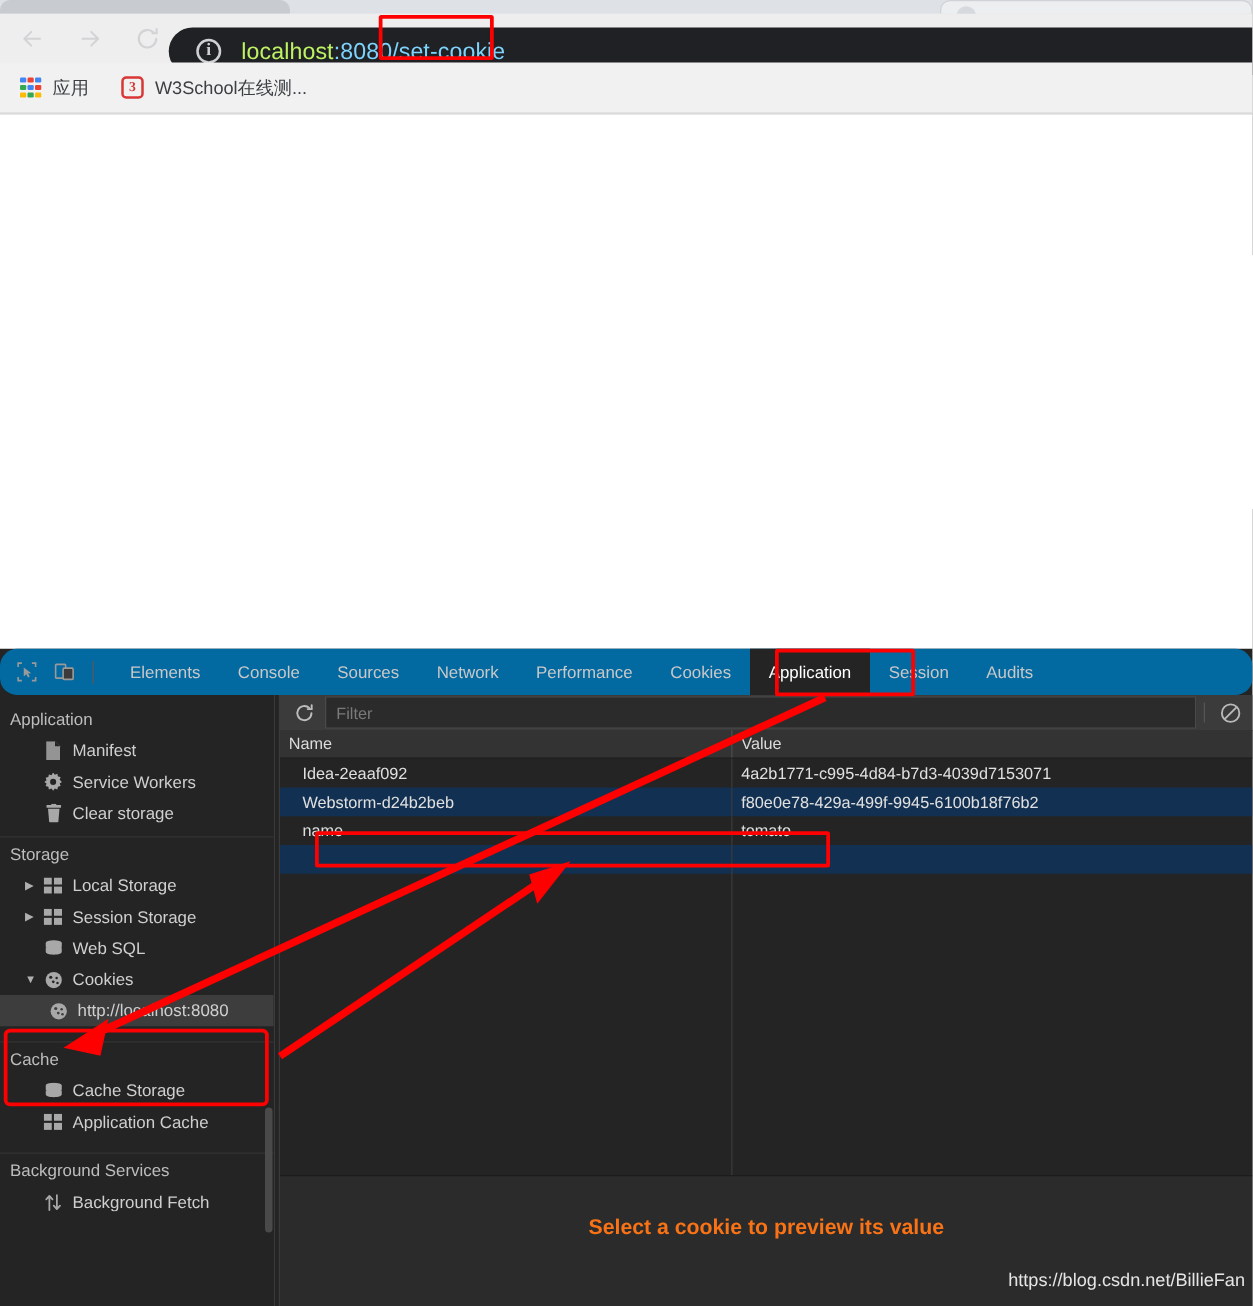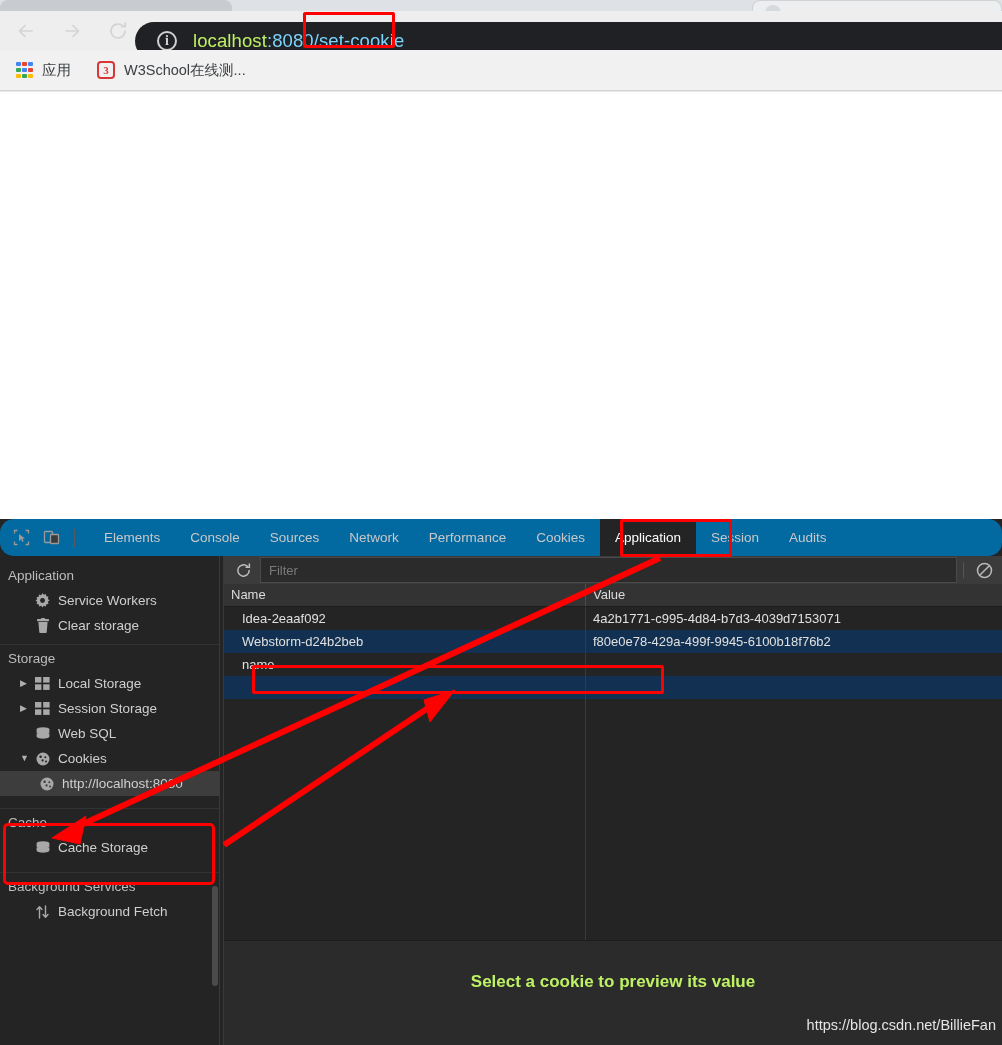--- a/index.html
+++ b/index.html
@@ -402,21 +402,21 @@
     background: #2b2b2b;
     border-top: 1px solid #1c1c1c;
   }
   .cd-placeholder {
     position: absolute;
     left: 0; right: 0;
     top: 31px;
     text-align: center;
     font-size: 17px;
     font-weight: bold;
-    color: #bef264;
+    color: #f97316;
     white-space: nowrap;
   }
   .watermark {
     position: absolute;
     right: 6px;
     bottom: 12px;
     font-size: 14.5px;
     color: #e5e5e5;
     white-space: nowrap;
   }
@@ -524,20 +524,30 @@
       <div class="dt-tab">Audits</div>
     </div>
   </div>
 
   <div class="dt-body">
 
     <div class="dt-sidebar">
 
       <div class="sb-group-title">Application</div>
 
+      <div class="sb-item indent1">
+        <span class="sb-arrow"></span>
+        <span class="sb-ico">
+          <svg width="13" height="15" viewBox="0 0 13 15" fill="currentColor">
+              <path d="M1 0 h7 l4 4 v11 h-11 z" opacity="0.85"></path>
+              <path d="M8 0 l4 4 h-4 z" fill="#242424"></path>
+            </svg>
+        </span>
+        <span class="sb-label">Manifest</span>
+      </div>
 
       <div class="sb-item indent1">
         <span class="sb-arrow"></span>
         <span class="sb-ico">
           <svg width="15" height="15" viewBox="0 0 16 16" fill="currentColor">
               <path d="M8 0 l1.4 1.9 2.2-.8 .5 2.3 2.3 .5-.8 2.2L15.5 8l-1.9 1.4.8 2.2-2.3.5-.5 2.3-2.2-.8L8 15.5 6.6 13.6l-2.2.8-.5-2.3-2.3-.5.8-2.2L.5 8l1.9-1.4-.8-2.2 2.3-.5.5-2.3 2.2.8z"></path>
               <circle cx="8" cy="8" r="2.6" fill="#242424"></circle>
             </svg>
         </span>
         <span class="sb-label">Service Workers</span>
@@ -634,20 +644,32 @@
         <span class="sb-ico">
           <svg width="14" height="14" viewBox="0 0 14 14" fill="currentColor">
               <ellipse cx="7" cy="2.3" rx="6.4" ry="2.1"></ellipse>
               <path d="M0.6 2.3 v3.2 c0 1.2 2.9 2.1 6.4 2.1 s6.4-.9 6.4-2.1 V2.3"></path>
               <path d="M0.6 6.4 v3.2 c0 1.2 2.9 2.1 6.4 2.1 s6.4-.9 6.4-2.1 V6.4"></path>
             </svg>
         </span>
         <span class="sb-label">Cache Storage</span>
       </div>
 
+      <div class="sb-item indent1">
+        <span class="sb-arrow"></span>
+        <span class="sb-ico">
+          <svg width="15" height="13" viewBox="0 0 15 13" fill="currentColor">
+              <rect x="0" y="0" width="6.4" height="5.6"></rect>
+              <rect x="8.2" y="0" width="6.4" height="5.6"></rect>
+              <rect x="0" y="7.3" width="6.4" height="5.6"></rect>
+              <rect x="8.2" y="7.3" width="6.4" height="5.6"></rect>
+            </svg>
+        </span>
+        <span class="sb-label">Application Cache</span>
+      </div>
 
       <div class="sb-divider" style="margin-top:12px"></div>
 
       <div class="sb-group-title">Background Services</div>
 
       <div class="sb-item indent1">
         <span class="sb-arrow"></span>
         <span class="sb-ico">
           <svg width="13" height="14" viewBox="0 0 13 14" fill="none" stroke="currentColor" stroke-width="1.4" stroke-linecap="round" stroke-linejoin="round">
               <path d="M3.5 13 V2 M1 4.5 L3.5 1.7 L6 4.5"></path>
@@ -694,20 +716,21 @@
           <div class="c-val">4a2b1771-c995-4d84-b7d3-4039d7153071</div>
         </div>
 
         <div class="ctbl-row striped">
           <div class="c-name">Webstorm-d24b2beb</div>
           <div class="c-val">f80e0e78-429a-499f-9945-6100b18f76b2</div>
         </div>
 
         <div class="ctbl-row">
           <div class="c-name">name</div>
+          <div class="c-val">tomato</div>
         </div>
 
         <div class="ctbl-row striped">
           <div class="c-name"></div>
           <div class="c-val"></div>
         </div>
 
         <div class="ctbl-fill">
           <div class="c-name"></div>
           <div class="c-val"></div>

